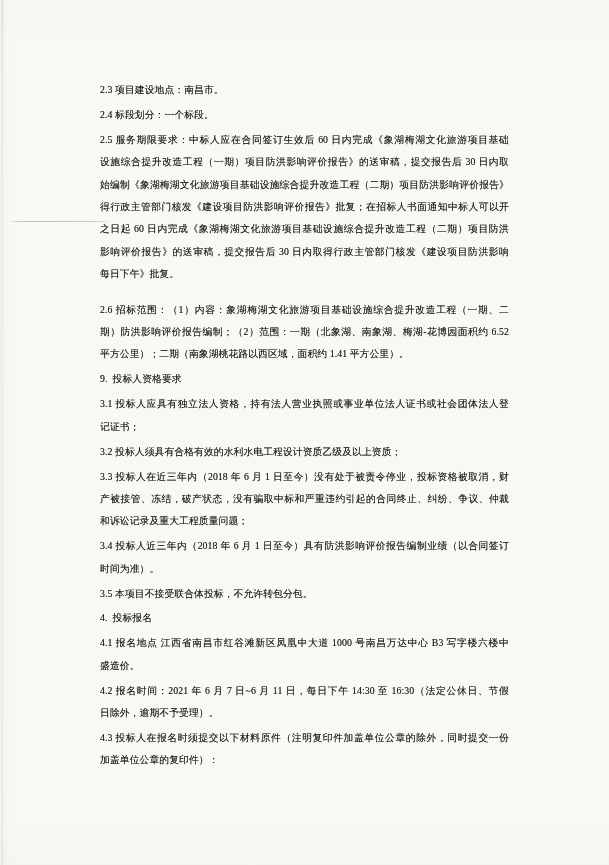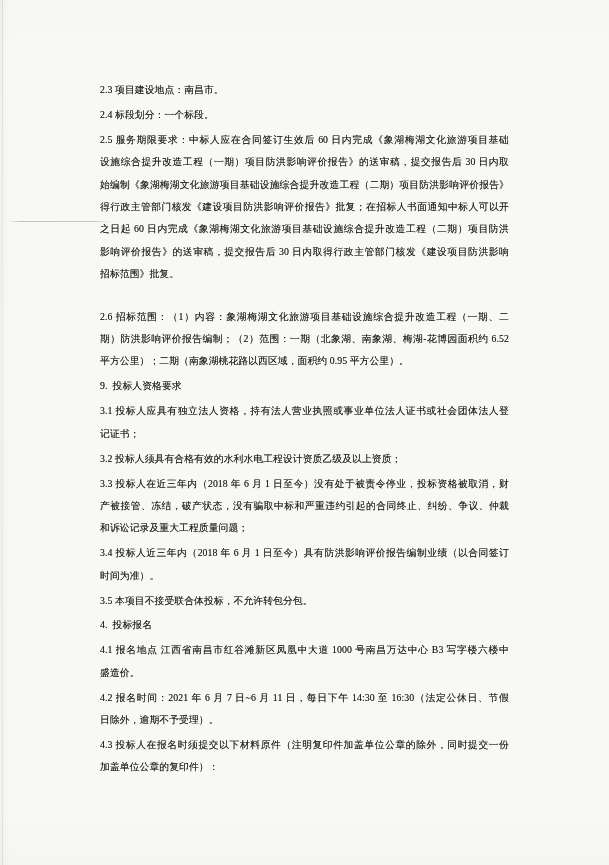--- a/index.html
+++ b/index.html
@@ -51,21 +51,21 @@
     font-size: 9.8px;
     line-height: 22.4px;
     letter-spacing: 0.08px;
     text-shadow: 0 0 0.45px rgba(25,25,28,0.55);
   }
   .para {
     margin: 0 0 2.5px 0;
   }
   
   .para.gap-before {
-    margin-top: 20px;
+    margin-top: 13px;
   }
   .line {
     white-space: pre-wrap;
     text-align: left;
   }
   .line.just {
     text-align: justify;
     text-align-last: justify;
     text-justify: inter-character;
   }
@@ -83,26 +83,26 @@
       <div class="para">
         <div class="line">2.4 标段划分：一个标段。</div>
       </div>
       <div class="para">
         <div class="line just">2.5 服务期限要求：中标人应在合同签订生效后 60 日内完成《象湖梅湖文化旅游项目基础</div>
         <div class="line just">设施综合提升改造工程（一期）项目防洪影响评价报告》的送审稿，提交报告后 30 日内取</div>
         <div class="line just">始编制《象湖梅湖文化旅游项目基础设施综合提升改造工程（二期）项目防洪影响评价报告》</div>
         <div class="line just">得行政主管部门核发《建设项目防洪影响评价报告》批复；在招标人书面通知中标人可以开</div>
         <div class="line just">之日起 60 日内完成《象湖梅湖文化旅游项目基础设施综合提升改造工程（二期）项目防洪</div>
         <div class="line just">影响评价报告》的送审稿，提交报告后 30 日内取得行政主管部门核发《建设项目防洪影响</div>
-        <div class="line">招标范围》批复。</div>
+        <div class="line">每日下午》批复。</div>
       </div>
       <div class="para gap-before">
         <div class="line just">2.6 招标范围：（1）内容：象湖梅湖文化旅游项目基础设施综合提升改造工程（一期、二</div>
         <div class="line just">期）防洪影响评价报告编制；（2）范围：一期（北象湖、南象湖、梅湖-花博园面积约 6.52</div>
-        <div class="line">平方公里）；二期（南象湖桃花路以西区域，面积约 0.95 平方公里）。</div>
+        <div class="line">平方公里）；二期（南象湖桃花路以西区域，面积约 1.41 平方公里）。</div>
       </div>
       <div class="para">
         <div class="line">9.  投标人资格要求</div>
       </div>
       <div class="para">
         <div class="line just">3.1 投标人应具有独立法人资格，持有法人营业执照或事业单位法人证书或社会团体法人登</div>
         <div class="line">记证书；</div>
       </div>
       <div class="para">
         <div class="line">3.2 投标人须具有合格有效的水利水电工程设计资质乙级及以上资质；</div>

